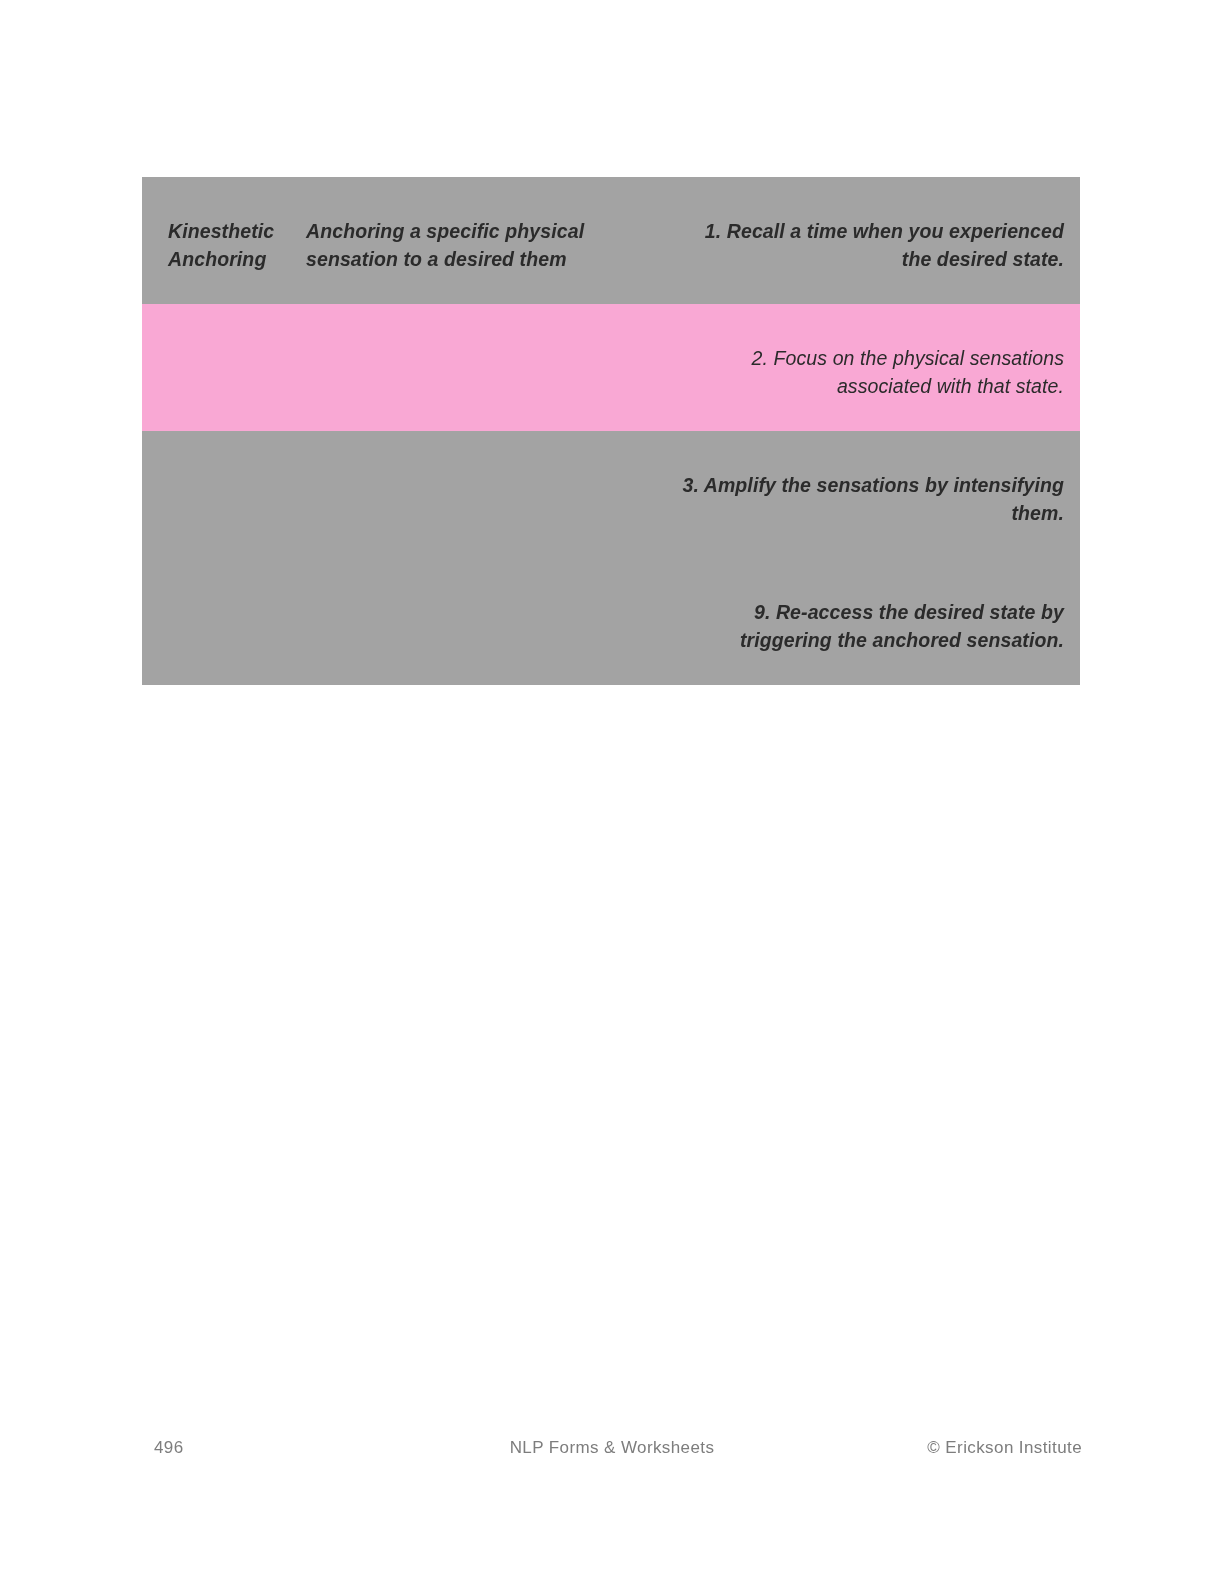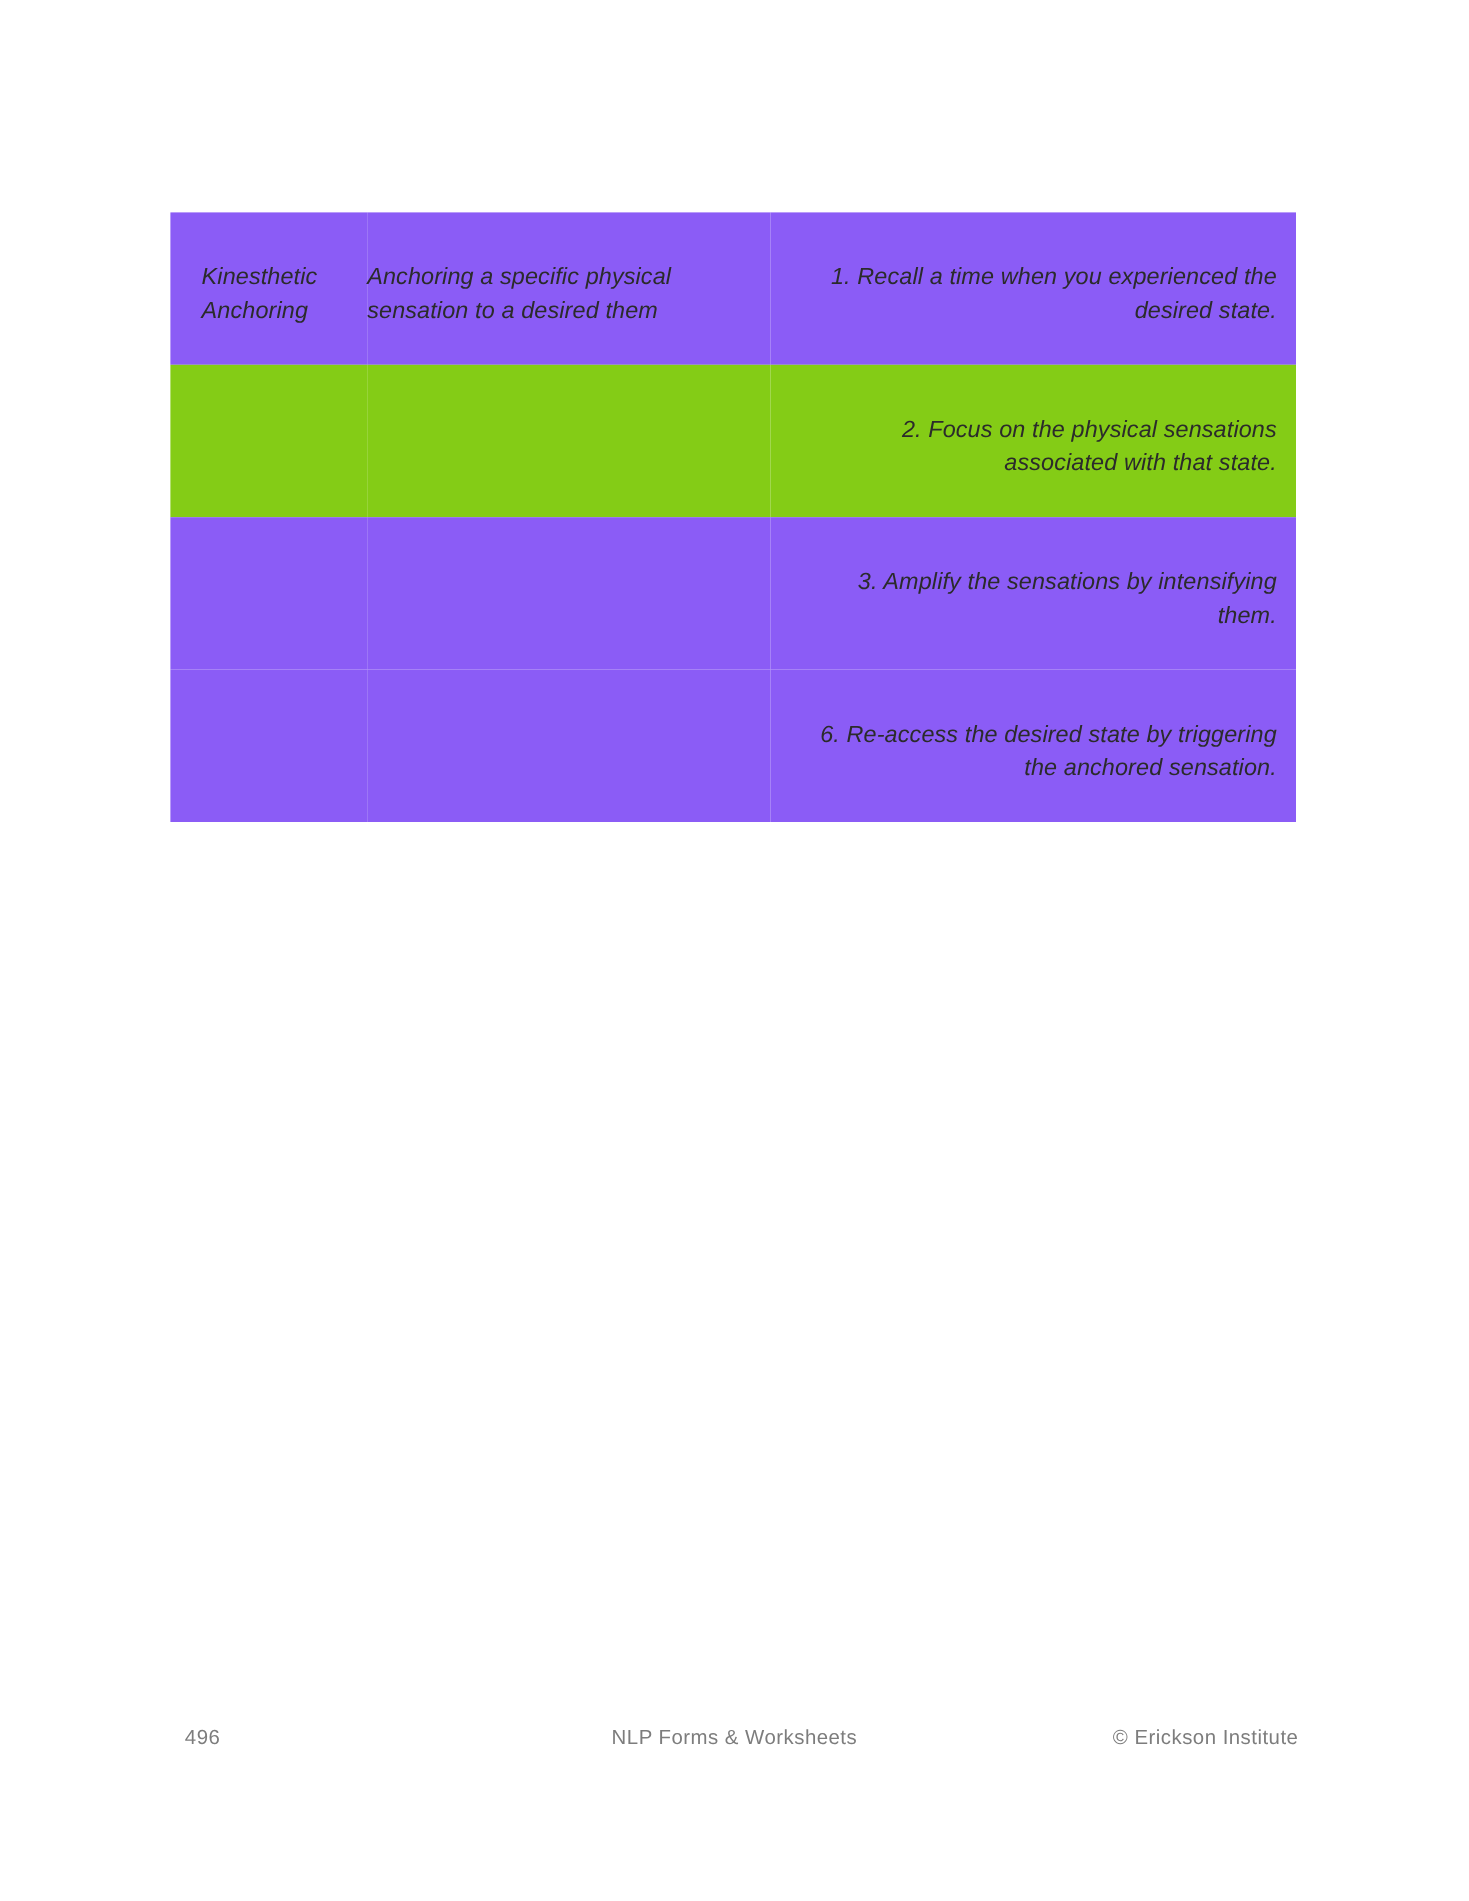--- a/index.html
+++ b/index.html
@@ -27,24 +27,25 @@
   .worksheet-table {
     position: absolute;
     left: 142px;
     top: 177px;
     width: 938px;
     border-collapse: collapse;
     table-layout: fixed;
   }
 
   .worksheet-table tr.row-shaded {
-    background: #8b5cf6;
+    background: #a3a3a3;
+    font-weight: bold;
   }
   .worksheet-table tr.row-plain {
-    background: #84cc16;
+    background: #f9a8d4;
   }
 
   .worksheet-table td {
     vertical-align: top;
     padding: 0;
     border: 0;
     height: 127px;
     box-sizing: border-box;
   }
 
@@ -151,21 +152,21 @@
 
 
       <tr class="row-shaded">
         <td class="col-technique">
           <div class="cell-inner pad-technique"></div>
         </td>
         <td class="col-description">
           <div class="cell-inner pad-description"></div>
         </td>
         <td class="col-steps">
-          <div class="cell-inner pad-steps">6. Re-access the desired state by triggering the anchored sensation.</div>
+          <div class="cell-inner pad-steps">9. Re-access the desired state by triggering the anchored sensation.</div>
         </td>
       </tr>
 
     </tbody>
   </table>
 
   <div class="page-footer">
     <div class="footer-left">496</div>
     <div class="footer-center">NLP Forms &amp; Worksheets</div>
     <div class="footer-right">© Erickson Institute</div>

